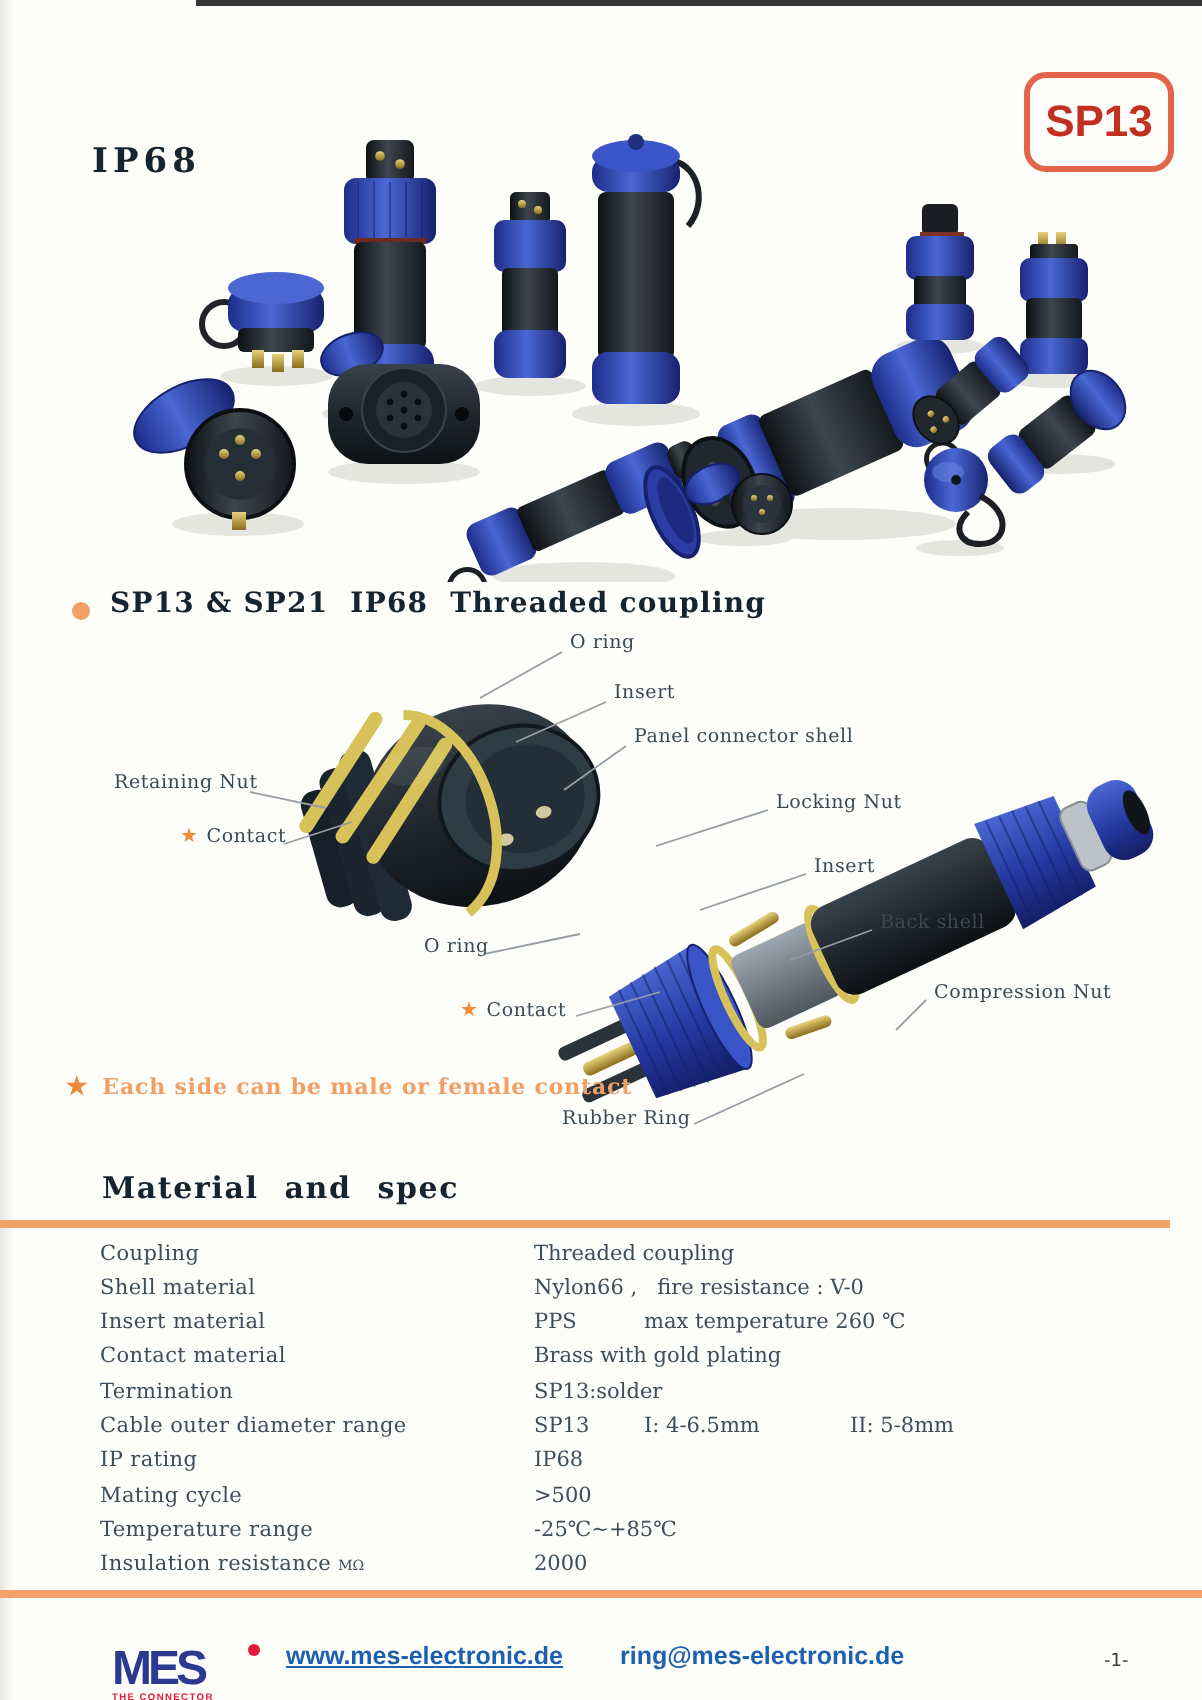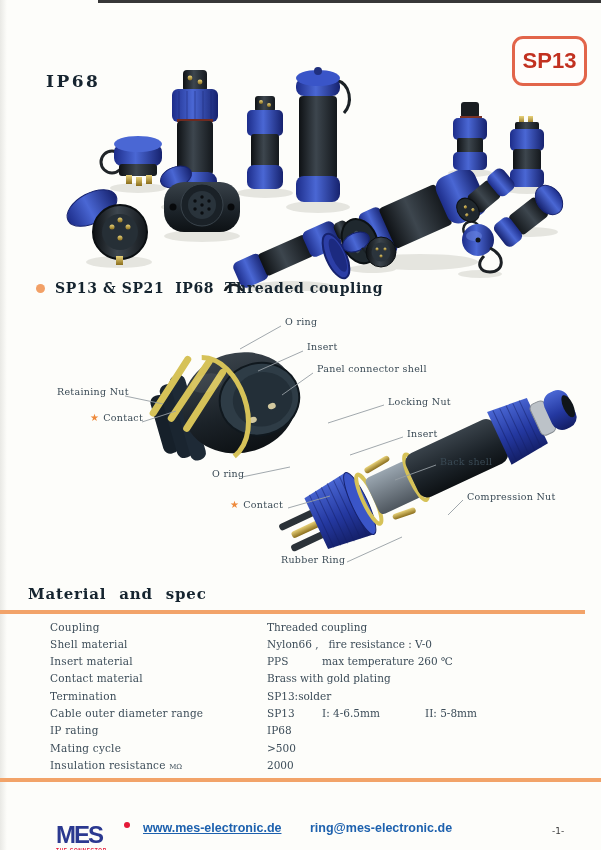--- a/index.html
+++ b/index.html
@@ -13,34 +13,34 @@
   
   .badge{position:absolute;left:512px;top:36px;width:69px;height:44px;border:3px solid #e2654a;
          border-radius:11px;display:flex;align-items:center;justify-content:center;background:#fffdfb;}
   .badge span{font-family:"Liberation Sans",sans-serif;font-weight:bold;font-size:22px;color:#c23120;}
 
   .ip68{position:absolute;left:46px;top:71px;font-weight:bold;font-size:17px;
         letter-spacing:2.5px;color:#16242f;}
 
   .photo{position:absolute;left:0;top:56px;width:601px;height:235px;}
 
-  .section-head{position:absolute;left:36px;top:280px;display:flex;align-items:center;}
+  .section-head{position:absolute;left:36px;top:294px;display:flex;align-items:flex-end;}
   .bullet{width:9px;height:9px;border-radius:50%;background:#f2a066;margin-right:10px;flex:none;}
   .section-title{font-weight:bold;font-size:14px;color:#15242f;letter-spacing:.6px;}
 
   .diagrams{position:absolute;left:0;top:315px;width:601px;height:270px;text-align:center;}
   .diagrams svg{position:absolute;inset:0;}
   .dlabel{position:absolute;font-size:9.5px;color:#3a4a55;letter-spacing:.3px;white-space:nowrap;}
   .star{color:#ee8a3c;font-size:10px;margin-right:4px;}
   .note{position:absolute;left:33px;top:536px;font-size:11px;font-weight:bold;
         color:#f0a066;letter-spacing:.4px;white-space:nowrap;}
   .note .star{font-size:12px;margin-right:7px;}
 
   .spec{position:absolute;left:0;top:585px;width:601px;}
-  .spec-title{margin:0 0 0 28px;font-weight:bold;font-size:15px;color:#15242f;
+  .spec-title{margin:0 0 0 51px;font-weight:bold;font-size:15px;color:#15242f;
               word-spacing:7px;letter-spacing:.8px;}
   .rule{height:3.5px;background:#f2a369;margin-top:7px;width:585px;}
   .rule.bottom{margin-top:4px;width:601px;}
   .spec-rows{margin-top:5px;}
   .spec-row{position:relative;height:17.3px;font-size:10.5px;color:#3d4d59;}
   .spec-row .lbl{position:absolute;left:50px;top:2px;letter-spacing:.2px;}
   .spec-row .lbl small{font-size:7px;letter-spacing:0;}
   .spec-row .val{position:absolute;left:267px;top:2px;}
   .spec-row .val2{position:absolute;left:322px;top:2px;}
   .spec-row .val3{position:absolute;left:425px;top:2px;}
@@ -363,20 +363,23 @@
 
     <span class="dlabel" style="left:388px;top:81px">Locking Nut</span>
     <span class="dlabel" style="left:407px;top:113px">Insert</span>
     <span class="dlabel" style="left:440px;top:141px">Back shell</span>
     <span class="dlabel" style="left:467px;top:176px">Compression Nut</span>
     <span class="dlabel" style="left:212px;top:153px">O ring</span>
     <span class="dlabel" style="left:230px;top:184px"><span class="star">★</span><span>Contact</span></span>
     <span class="dlabel" style="left:281px;top:239px">Rubber Ring</span>
   </div>
 
+  <div class="note">
+    <span class="star">★</span><span>Each side can be male or female contact</span>
+  </div>
 
   <div class="spec">
     <div class="spec-title">Material and spec</div>
     <div class="rule"></div>
     <div class="spec-rows">
       <div class="spec-row">
         <span class="lbl">Coupling</span>
         <span class="val">Threaded coupling</span>
       </div>
       <div class="spec-row">
@@ -402,20 +405,24 @@
         <span class="val2">I: 4-6.5mm</span>
         <span class="val3">II: 5-8mm</span>
       </div>
       <div class="spec-row">
         <span class="lbl">IP rating</span>
         <span class="val">IP68</span>
       </div>
       <div class="spec-row">
         <span class="lbl">Mating cycle</span>
         <span class="val">&gt;500</span>
+      </div>
+      <div class="spec-row">
+        <span class="lbl">Temperature range</span>
+        <span class="val">-25℃~+85℃</span>
       </div>
       <div class="spec-row">
         <span class="lbl"><span>Insulation resistance</span> <small>MΩ</small></span>
         <span class="val">2000</span>
       </div>
     </div>
     <div class="rule bottom"></div>
   </div>
 
   <div class="footer">

